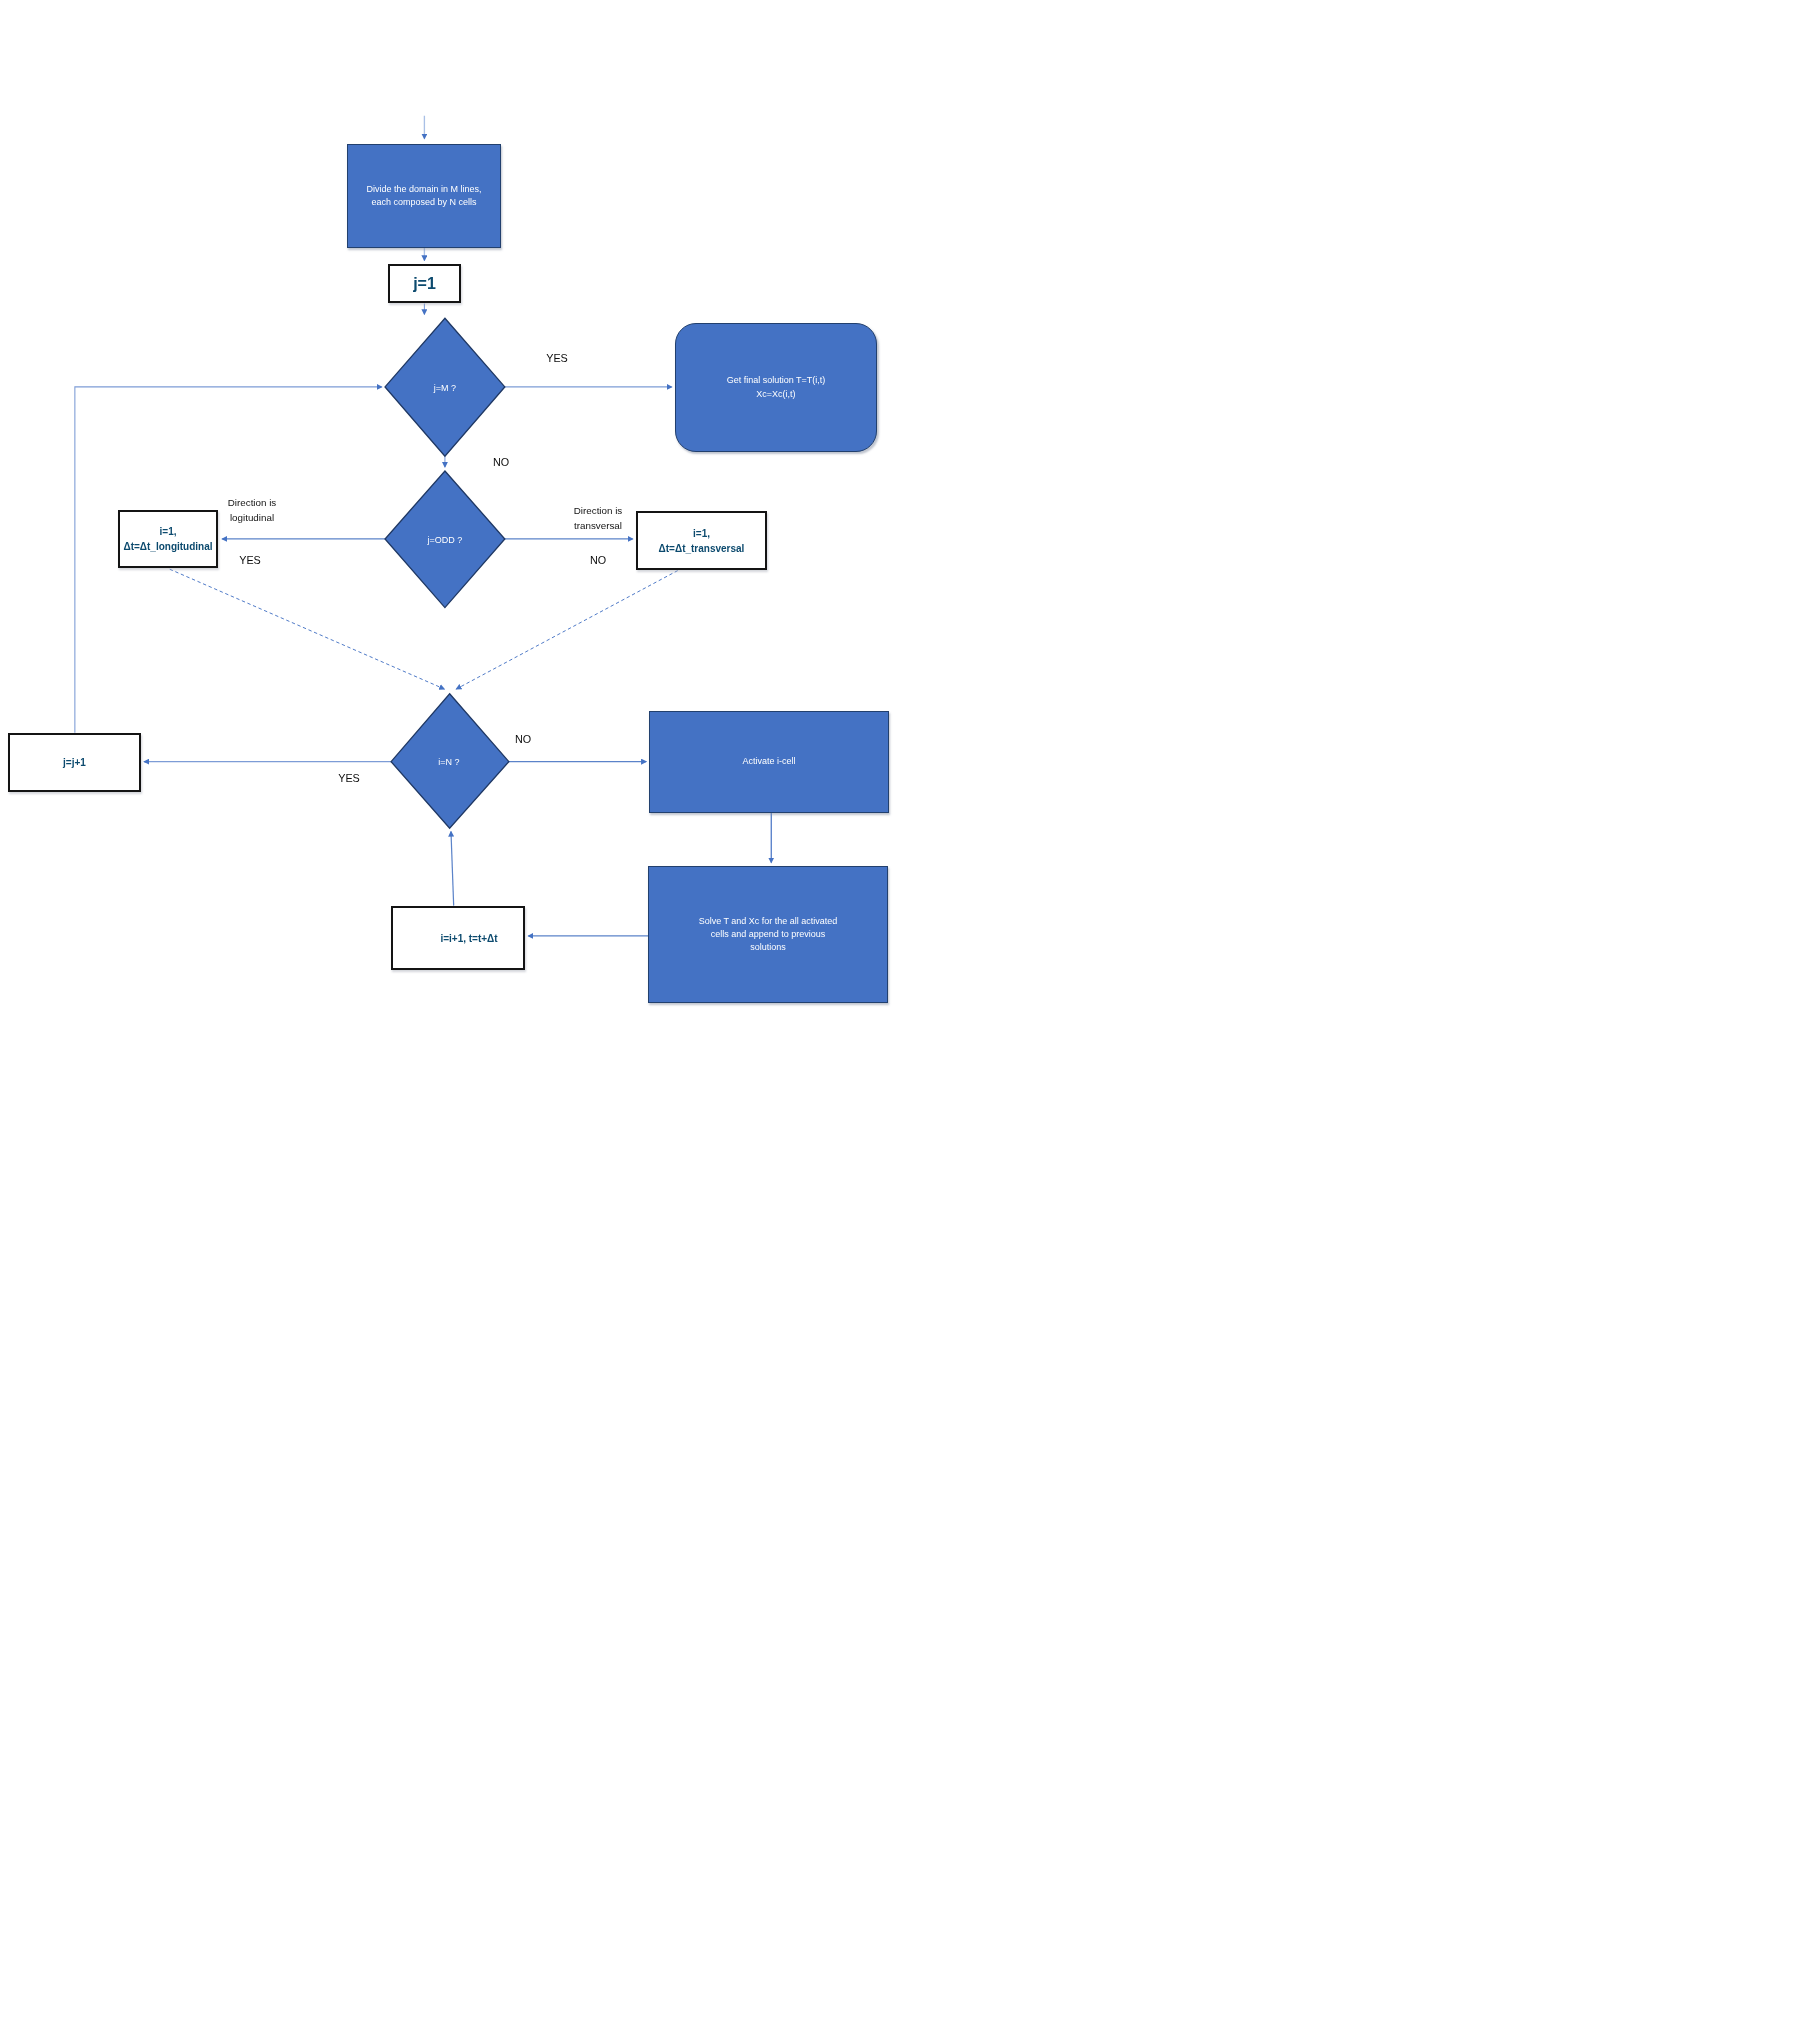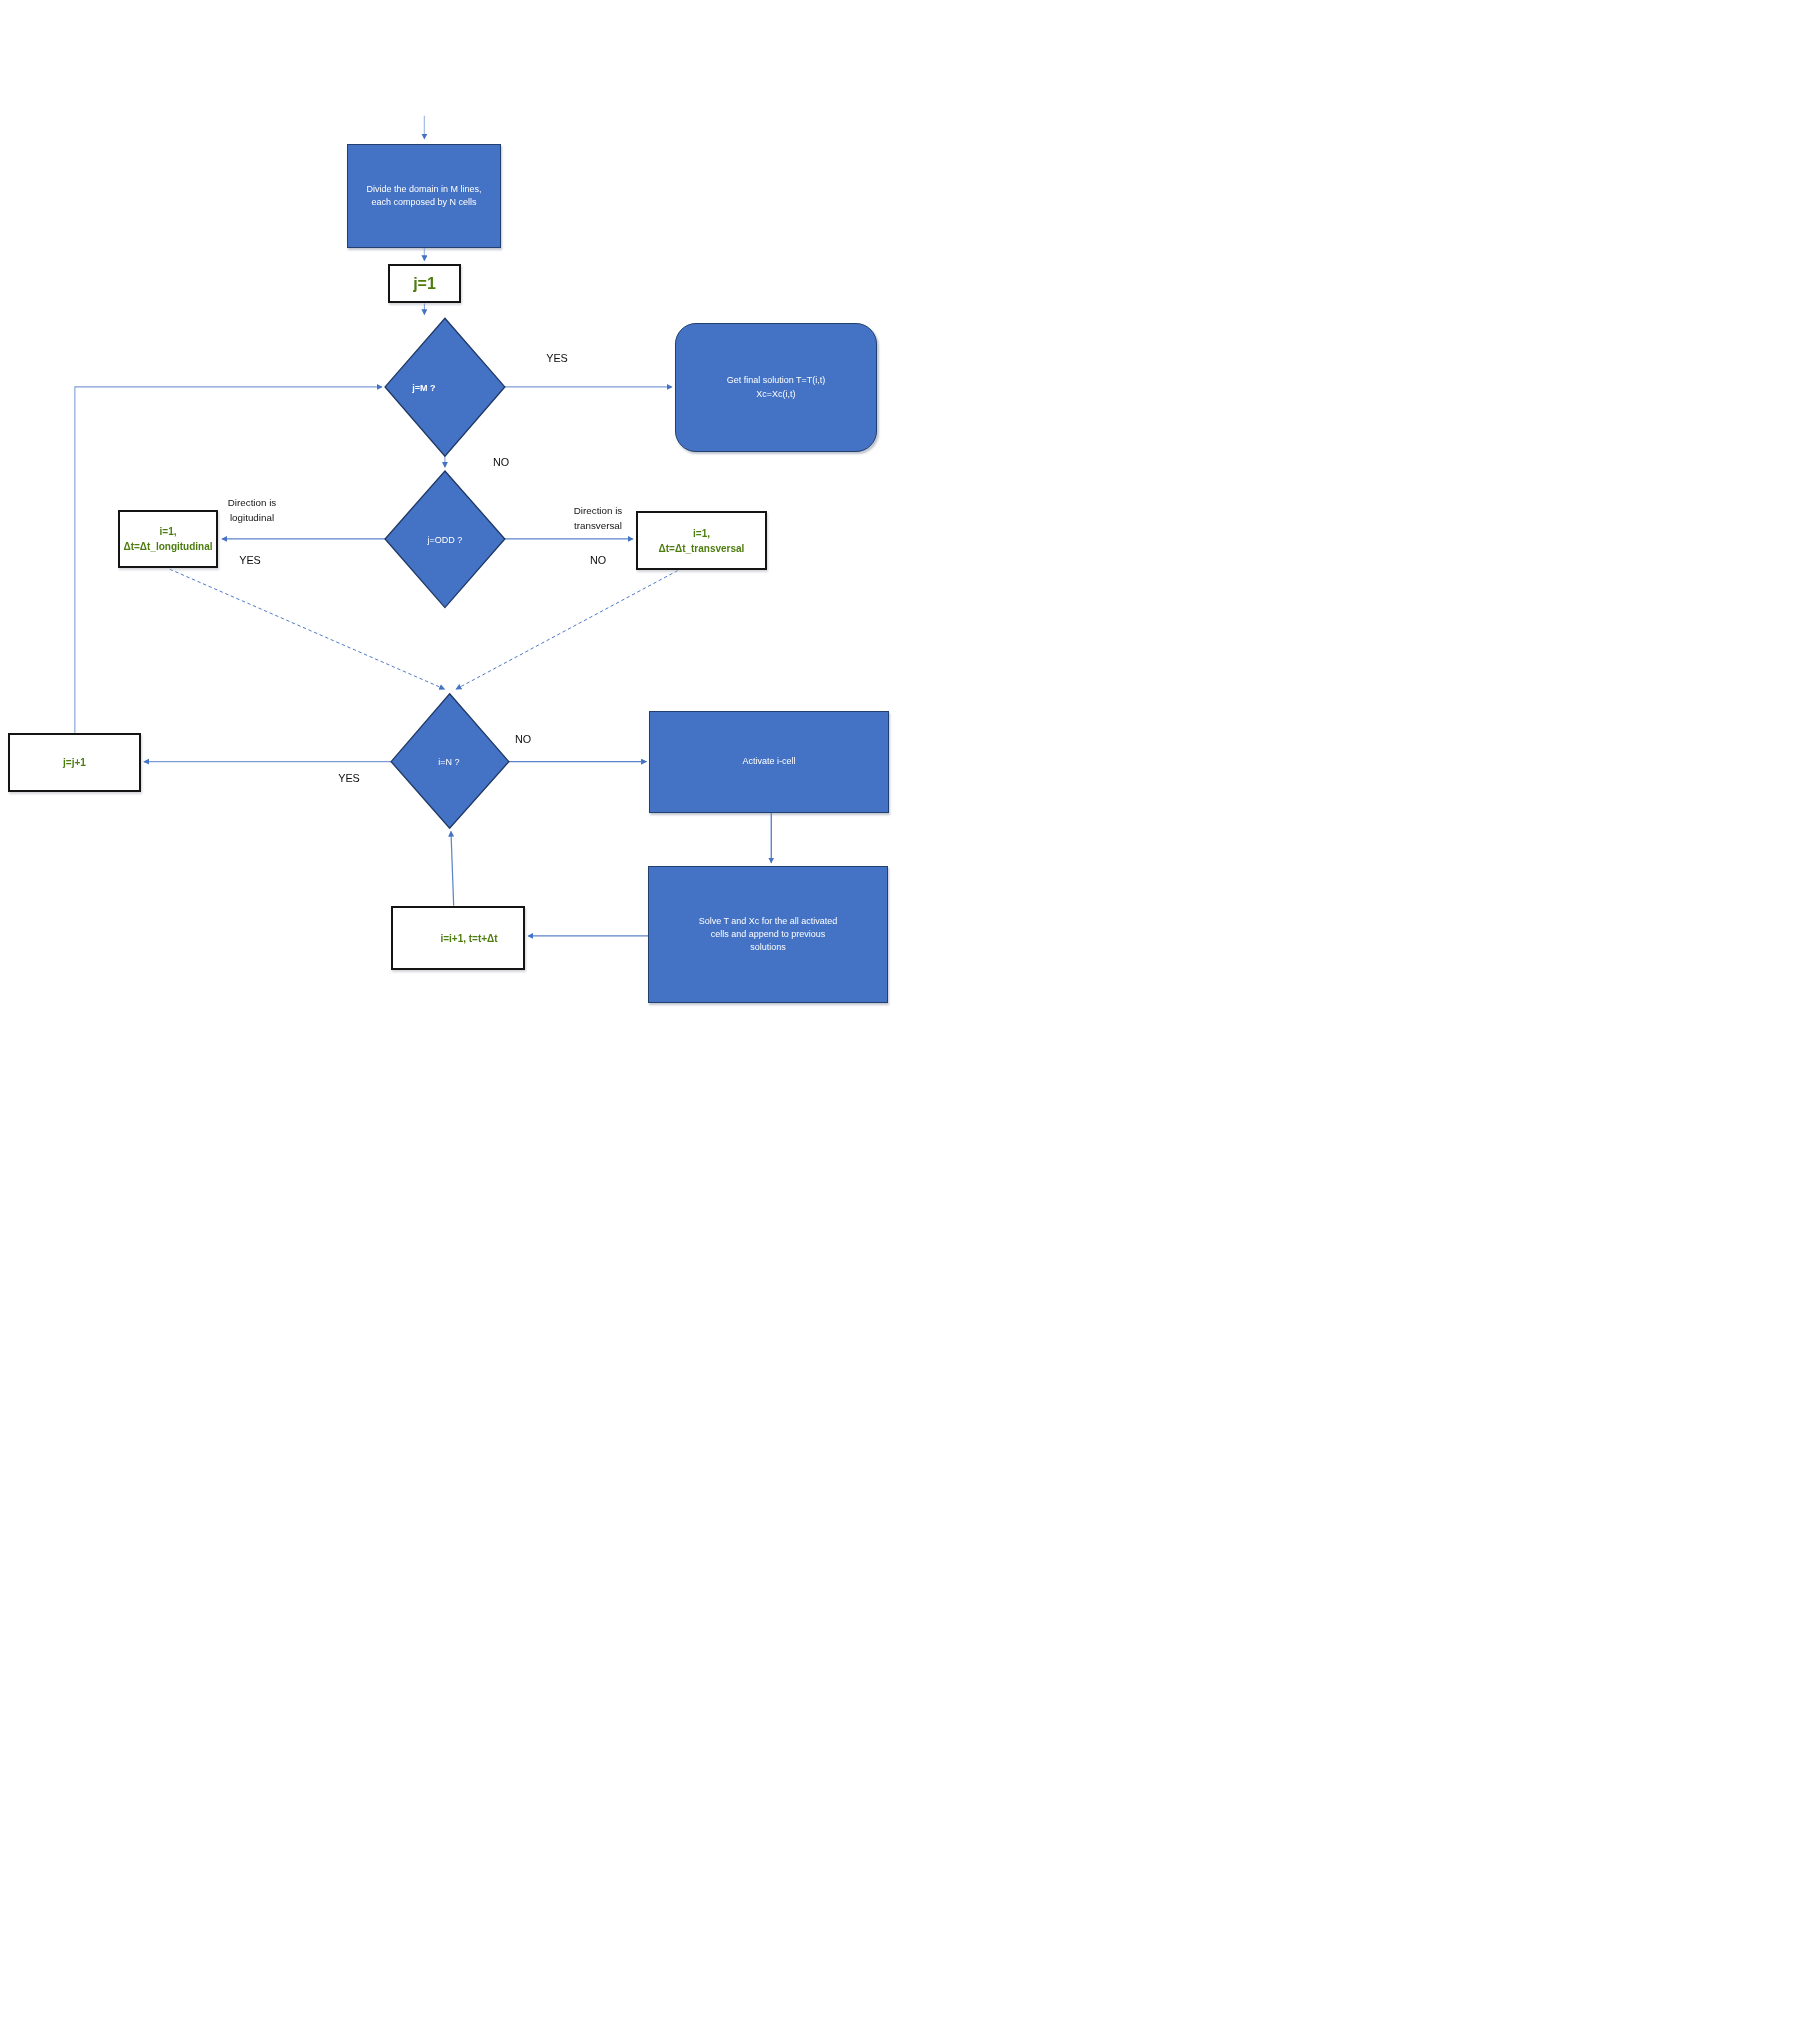--- a/index.html
+++ b/index.html
@@ -1,20 +1,20 @@
 <!DOCTYPE html>
 <html style="font-size:10.8px"><head>
 <meta charset="utf-8">
 <style>
   html,body{margin:0;padding:0;background:#ffffff;font-family:"Liberation Sans",sans-serif;}
   #canvas{position:relative;width:906px;height:1018px;background:#ffffff;overflow:hidden;}
   #edges{position:absolute;left:0;top:0;width:906px;height:1018px;}
   .node{position:absolute;display:flex;align-items:center;justify-content:center;text-align:center;box-sizing:border-box;}
   .bluebox{background:#4472C4;border:1.3px solid #22406e;color:#ffffff;font-size:9px;font-weight:500;line-height:1.45;box-shadow:1.3px 2px 2px rgba(130,140,160,0.5);}
-  .whitebox{background:#ffffff;border:2px solid #141414;color:#4d7c0f;font-size:10px;font-weight:600;line-height:1.5;box-shadow:1.3px 2px 2px rgba(160,165,175,0.45);}
+  .whitebox{background:#ffffff;border:2px solid #141414;color:#0c4a6e;font-size:10px;font-weight:600;line-height:1.5;box-shadow:1.3px 2px 2px rgba(160,165,175,0.45);}
   .dlabel{position:absolute;transform:translate(-50%,-50%);color:#ffffff;font-size:9px;font-weight:500;white-space:nowrap;}
   .elabel{position:absolute;transform:translate(-50%,-50%);color:#0d0d0d;font-size:10.8px;font-weight:400;white-space:nowrap;}
   .nlabel{position:absolute;transform:translate(-50%,0);color:#141414;font-size:9.8px;font-weight:500;text-align:center;line-height:1.55;}
   .biglabel{font-size:16px;font-weight:600;}
 </style>
 </head>
 <body>
 
 <div id="canvas">
 
@@ -88,21 +88,21 @@
   </div>
 
   <div class="node whitebox" style="left:391px;top:906px;width:134px;height:64px;padding-left:22px;">
     <span>i=i+1, t=t+Δt</span>
   </div>
 
   <div class="node whitebox" style="left:8px;top:733px;width:133px;height:59px;">
     <span>j=j+1</span>
   </div>
 
-  <div class="dlabel" style="left:424px;top:388px;font-weight:bold;">j=M ?</div>
+  <div class="dlabel" style="left:445px;top:388px;">j=M ?</div>
   <div class="dlabel" style="left:445px;top:540px;">j=ODD ?</div>
   <div class="dlabel" style="left:449px;top:762px;">i=N ?</div>
 
   <div class="elabel" style="left:557px;top:358px;">YES</div>
   <div class="elabel" style="left:501px;top:462px;">NO</div>
   <div class="elabel" style="left:250px;top:560px;">YES</div>
   <div class="elabel" style="left:598px;top:560px;">NO</div>
   <div class="elabel" style="left:523px;top:739px;">NO</div>
   <div class="elabel" style="left:349px;top:778px;">YES</div>
 

